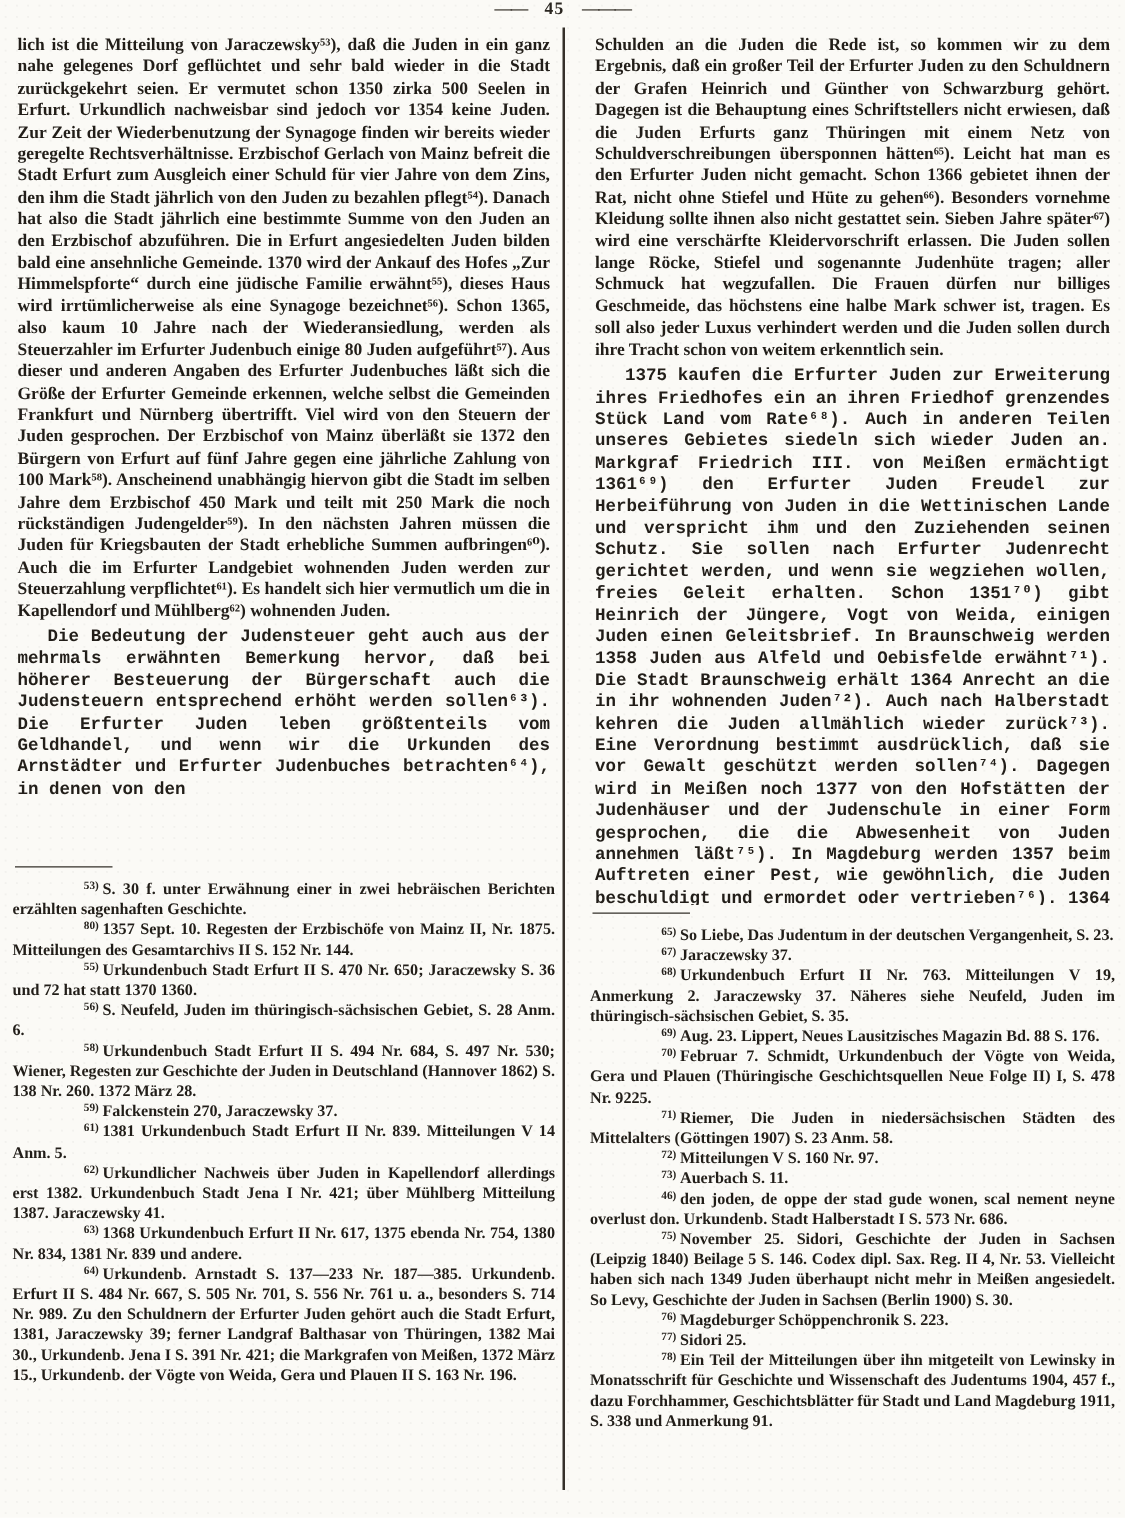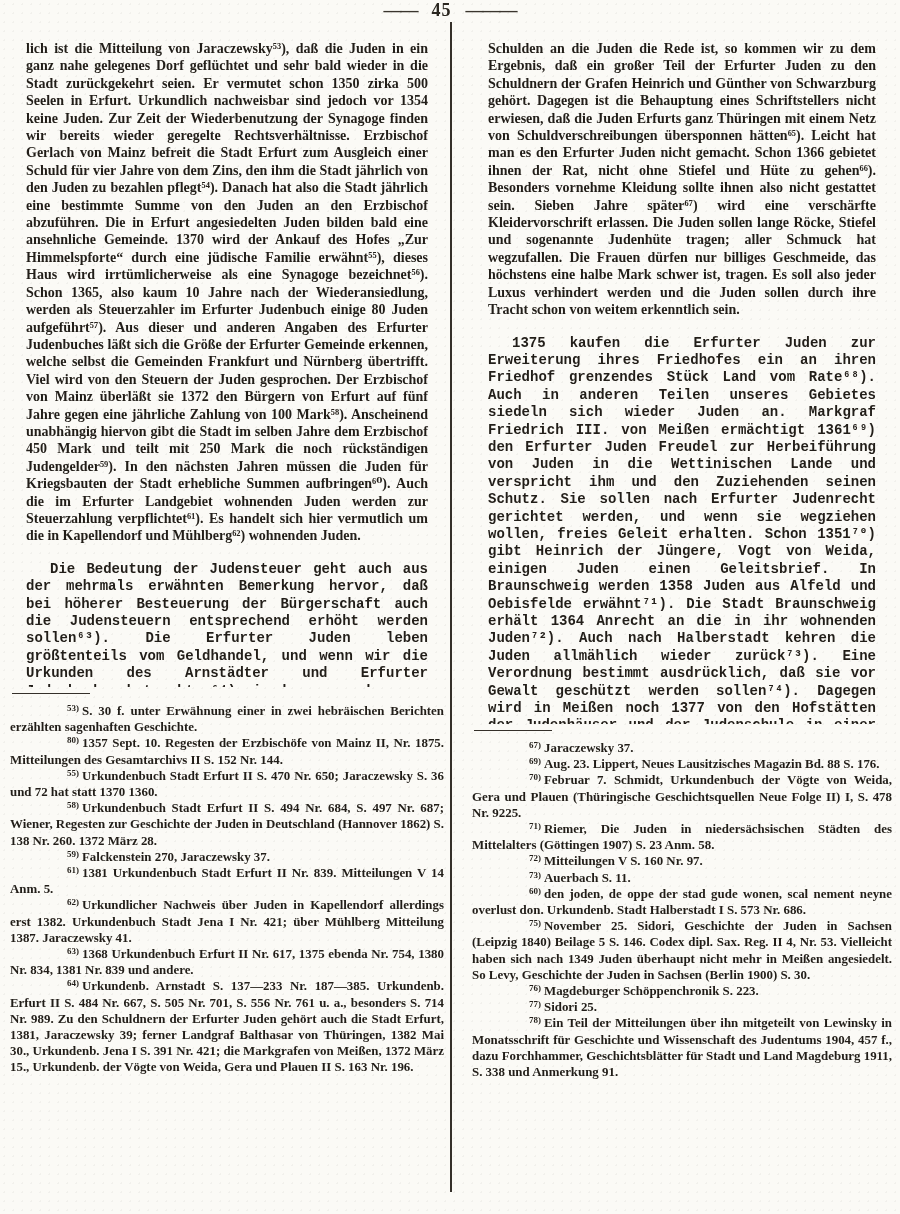--- a/index.html
+++ b/index.html
@@ -13,21 +13,21 @@
     font-family: "Liberation Serif", "DejaVu Serif", serif;
     color: #221e19;
     overflow: hidden;
   }
   .page-header {
     position: absolute;
     top: 0px;
     left: 0;
     width: 100%;
     text-align: center;
-    font-size: 18px;
+    font-size: 14px;
     font-weight: bold;
     letter-spacing: 1px;
     color: #2a2620;
   }
   .page-header .dash { letter-spacing: -1px; color: #3a352e; }
   .page-header .num { padding: 0 14px; }
   .columns {
     position: absolute;
     top: 24px;
     left: 10px;
@@ -47,21 +47,21 @@
   .body-block {
     text-align: justify;
     font-size: 14px;
     line-height: 17.4px;
     font-weight: bold;
     overflow: hidden;
     hyphens: auto;
   }
   .body-block.left-h  { height: 663px; }
   .body-block.right-h { height: 700px; }
-  .para { margin: 16px; }
+  .para { margin: 4px; }
   .para.indent { text-indent: 24px; }
   .para + .para { margin-top: 0; font-family: Liberation Mono, monospace; }
   .fn-sep {
     width: 78px;
     height: 0;
     border-top: 1.6px solid #35302a;
     margin: 6px 0 9px 2px;
   }
   .footnotes {
     text-align: justify;
@@ -97,43 +97,46 @@
     <div class="column left">
       <div class="body-block left-h">
         <p class="para">lich ist die Mitteilung von Jaraczewsky⁵³), daß die Juden in ein ganz nahe gelegenes Dorf geflüchtet und sehr bald wieder in die Stadt zurückgekehrt seien. Er vermutet schon 1350 zirka 500 Seelen in Erfurt. Urkundlich nachweisbar sind jedoch vor 1354 keine Juden. Zur Zeit der Wiederbenutzung der Synagoge finden wir bereits wieder geregelte Rechtsverhältnisse. Erzbischof Gerlach von Mainz befreit die Stadt Erfurt zum Ausgleich einer Schuld für vier Jahre von dem Zins, den ihm die Stadt jährlich von den Juden zu bezahlen pflegt⁵⁴). Danach hat also die Stadt jährlich eine bestimmte Summe von den Juden an den Erzbischof abzuführen. Die in Erfurt angesiedelten Juden bilden bald eine ansehnliche Gemeinde. 1370 wird der Ankauf des Hofes „Zur Himmelspforte“ durch eine jüdische Familie erwähnt⁵⁵), dieses Haus wird irrtümlicherweise als eine Synagoge bezeichnet⁵⁶). Schon 1365, also kaum 10 Jahre nach der Wiederansiedlung, werden als Steuerzahler im Erfurter Judenbuch einige 80 Juden aufgeführt⁵⁷). Aus dieser und anderen Angaben des Erfurter Judenbuches läßt sich die Größe der Erfurter Gemeinde erkennen, welche selbst die Gemeinden Frankfurt und Nürnberg übertrifft. Viel wird von den Steuern der Juden gesprochen. Der Erzbischof von Mainz überläßt sie 1372 den Bürgern von Erfurt auf fünf Jahre gegen eine jährliche Zahlung von 100 Mark⁵⁸). Anscheinend unabhängig hiervon gibt die Stadt im selben Jahre dem Erzbischof 450 Mark und teilt mit 250 Mark die noch rückständigen Judengelder⁵⁹). In den nächsten Jahren müssen die Juden für Kriegsbauten der Stadt erhebliche Summen aufbringen⁶⁰). Auch die im Erfurter Landgebiet wohnenden Juden werden zur Steuerzahlung verpflichtet⁶¹). Es handelt sich hier vermutlich um die in Kapellendorf und Mühlberg⁶²) wohnenden Juden.</p>
         <p class="para indent">Die Bedeutung der Judensteuer geht auch aus der mehrmals erwähnten Bemerkung hervor, daß bei höherer Besteuerung der Bürgerschaft auch die Judensteuern entsprechend erhöht werden sollen⁶³). Die Erfurter Juden leben größtenteils vom Geldhandel, und wenn wir die Urkunden des Arnstädter und Erfurter Judenbuches betrachten⁶⁴), in denen von den</p>
       </div>
       <div class="fn-sep"></div>
       <div class="footnotes">
         <p class="footnote"><sup>53)</sup><span>S. 30 f. unter Erwähnung einer in zwei hebräischen Berichten erzählten sagenhaften Geschichte.</span></p>
         <p class="footnote"><sup>80)</sup><span>1357 Sept. 10. Regesten der Erzbischöfe von Mainz II, Nr. 1875. Mitteilungen des Gesamtarchivs II S. 152 Nr. 144.</span></p>
         <p class="footnote"><sup>55)</sup><span>Urkundenbuch Stadt Erfurt II S. 470 Nr. 650; Jaraczewsky S. 36 und 72 hat statt 1370 1360.</span></p>
-        <p class="footnote"><sup>58)</sup><span>Urkundenbuch Stadt Erfurt II S. 494 Nr. 684, S. 497 Nr. 687; Wiener, Regesten zur Geschichte der Juden in Deutschland (Hannover 1862) S. 138 Nr. 260. 1372 März 28.</span></p>
+        <p class="footnote"><sup>56)</sup><span>S. Neufeld, Juden im thüringisch-sächsischen Gebiet, S. 28 Anm. 6.</span></p>
+        <p class="footnote"><sup>58)</sup><span>Urkundenbuch Stadt Erfurt II S. 494 Nr. 684, S. 497 Nr. 530; Wiener, Regesten zur Geschichte der Juden in Deutschland (Hannover 1862) S. 138 Nr. 260. 1372 März 28.</span></p>
         <p class="footnote"><sup>59)</sup><span>Falckenstein 270, Jaraczewsky 37.</span></p>
         <p class="footnote"><sup>61)</sup><span>1381 Urkundenbuch Stadt Erfurt II Nr. 839. Mitteilungen V 14 Anm. 5.</span></p>
         <p class="footnote"><sup>62)</sup><span>Urkundlicher Nachweis über Juden in Kapellendorf allerdings erst 1382. Urkundenbuch Stadt Jena I Nr. 421; über Mühlberg Mitteilung 1387. Jaraczewsky 41.</span></p>
         <p class="footnote"><sup>63)</sup><span>1368 Urkundenbuch Erfurt II Nr. 617, 1375 ebenda Nr. 754, 1380 Nr. 834, 1381 Nr. 839 und andere.</span></p>
         <p class="footnote"><sup>64)</sup><span>Urkundenb. Arnstadt S. 137—233 Nr. 187—385. Urkundenb. Erfurt II S. 484 Nr. 667, S. 505 Nr. 701, S. 556 Nr. 761 u. a., besonders S. 714 Nr. 989. Zu den Schuldnern der Erfurter Juden gehört auch die Stadt Erfurt, 1381, Jaraczewsky 39; ferner Landgraf Balthasar von Thüringen, 1382 Mai 30., Urkundenb. Jena I S. 391 Nr. 421; die Markgrafen von Meißen, 1372 März 15., Urkundenb. der Vögte von Weida, Gera und Plauen II S. 163 Nr. 196.</span></p>
       </div>
     </div>
 
     <div class="column right">
       <div class="body-block right-h">
         <p class="para">Schulden an die Juden die Rede ist, so kommen wir zu dem Ergebnis, daß ein großer Teil der Erfurter Juden zu den Schuldnern der Grafen Heinrich und Günther von Schwarzburg gehört. Dagegen ist die Behauptung eines Schriftstellers nicht erwiesen, daß die Juden Erfurts ganz Thüringen mit einem Netz von Schuldverschreibungen übersponnen hätten⁶⁵). Leicht hat man es den Erfurter Juden nicht gemacht. Schon 1366 gebietet ihnen der Rat, nicht ohne Stiefel und Hüte zu gehen⁶⁶). Besonders vornehme Kleidung sollte ihnen also nicht gestattet sein. Sieben Jahre später⁶⁷) wird eine verschärfte Kleidervorschrift erlassen. Die Juden sollen lange Röcke, Stiefel und sogenannte Judenhüte tragen; aller Schmuck hat wegzufallen. Die Frauen dürfen nur billiges Geschmeide, das höchstens eine halbe Mark schwer ist, tragen. Es soll also jeder Luxus verhindert werden und die Juden sollen durch ihre Tracht schon von weitem erkenntlich sein.</p>
         <p class="para indent">1375 kaufen die Erfurter Juden zur Erweiterung ihres Friedhofes ein an ihren Friedhof grenzendes Stück Land vom Rate⁶⁸). Auch in anderen Teilen unseres Gebietes siedeln sich wieder Juden an. Markgraf Friedrich III. von Meißen ermächtigt 1361⁶⁹) den Erfurter Juden Freudel zur Herbeiführung von Juden in die Wettinischen Lande und verspricht ihm und den Zuziehenden seinen Schutz. Sie sollen nach Erfurter Judenrecht gerichtet werden, und wenn sie wegziehen wollen, freies Geleit erhalten. Schon 1351⁷⁰) gibt Heinrich der Jüngere, Vogt von Weida, einigen Juden einen Geleitsbrief. In Braunschweig werden 1358 Juden aus Alfeld und Oebisfelde erwähnt⁷¹). Die Stadt Braunschweig erhält 1364 Anrecht an die in ihr wohnenden Juden⁷²). Auch nach Halberstadt kehren die Juden allmählich wieder zurück⁷³). Eine Verordnung bestimmt ausdrücklich, daß sie vor Gewalt geschützt werden sollen⁷⁴). Dagegen wird in Meißen noch 1377 von den Hofstätten der Judenhäuser und der Judenschule in einer Form gesprochen, die die Abwesenheit von Juden annehmen läßt⁷⁵). In Magdeburg werden 1357 beim Auftreten einer Pest, wie gewöhnlich, die Juden beschuldigt und ermordet oder vertrieben⁷⁶). 1364 verpfändet der Erzbischof die Juden an den Stadtrat⁷⁷). An seinem Hofe spielt ein Jude Smol oder Samuel aus Derenburg als Geldhändler eine große Rolle⁷⁸).</p>
       </div>
       <div class="fn-sep"></div>
       <div class="footnotes">
+        <p class="footnote"><sup>65)</sup><span>So Liebe, Das Judentum in der deutschen Vergangenheit, S. 23.</span></p>
         <p class="footnote"><sup>67)</sup><span>Jaraczewsky 37.</span></p>
+        <p class="footnote"><sup>68)</sup><span>Urkundenbuch Erfurt II Nr. 763. Mitteilungen V 19, Anmerkung 2. Jaraczewsky 37. Näheres siehe Neufeld, Juden im thüringisch-sächsischen Gebiet, S. 35.</span></p>
         <p class="footnote"><sup>69)</sup><span>Aug. 23. Lippert, Neues Lausitzisches Magazin Bd. 88 S. 176.</span></p>
         <p class="footnote"><sup>70)</sup><span>Februar 7. Schmidt, Urkundenbuch der Vögte von Weida, Gera und Plauen (Thüringische Geschichtsquellen Neue Folge II) I, S. 478 Nr. 9225.</span></p>
         <p class="footnote"><sup>71)</sup><span>Riemer, Die Juden in niedersächsischen Städten des Mittelalters (Göttingen 1907) S. 23 Anm. 58.</span></p>
         <p class="footnote"><sup>72)</sup><span>Mitteilungen V S. 160 Nr. 97.</span></p>
         <p class="footnote"><sup>73)</sup><span>Auerbach S. 11.</span></p>
-        <p class="footnote"><sup>60)</sup><span>den joden, de oppe der stad gude wonen, scal nement neyne overlust don. Urkundenb. Stadt Halberstadt I S. 573 Nr. 686.</span></p>
+        <p class="footnote"><sup>46)</sup><span>den joden, de oppe der stad gude wonen, scal nement neyne overlust don. Urkundenb. Stadt Halberstadt I S. 573 Nr. 686.</span></p>
         <p class="footnote"><sup>75)</sup><span>November 25. Sidori, Geschichte der Juden in Sachsen (Leipzig 1840) Beilage 5 S. 146. Codex dipl. Sax. Reg. II 4, Nr. 53. Vielleicht haben sich nach 1349 Juden überhaupt nicht mehr in Meißen angesiedelt. So Levy, Geschichte der Juden in Sachsen (Berlin 1900) S. 30.</span></p>
         <p class="footnote"><sup>76)</sup><span>Magdeburger Schöppenchronik S. 223.</span></p>
         <p class="footnote"><sup>77)</sup><span>Sidori 25.</span></p>
         <p class="footnote"><sup>78)</sup><span>Ein Teil der Mitteilungen über ihn mitgeteilt von Lewinsky in Monatsschrift für Geschichte und Wissenschaft des Judentums 1904, 457 f., dazu Forchhammer, Geschichtsblätter für Stadt und Land Magdeburg 1911, S. 338 und Anmerkung 91.</span></p>
       </div>
     </div>
 
   </div>
 </div>
 

